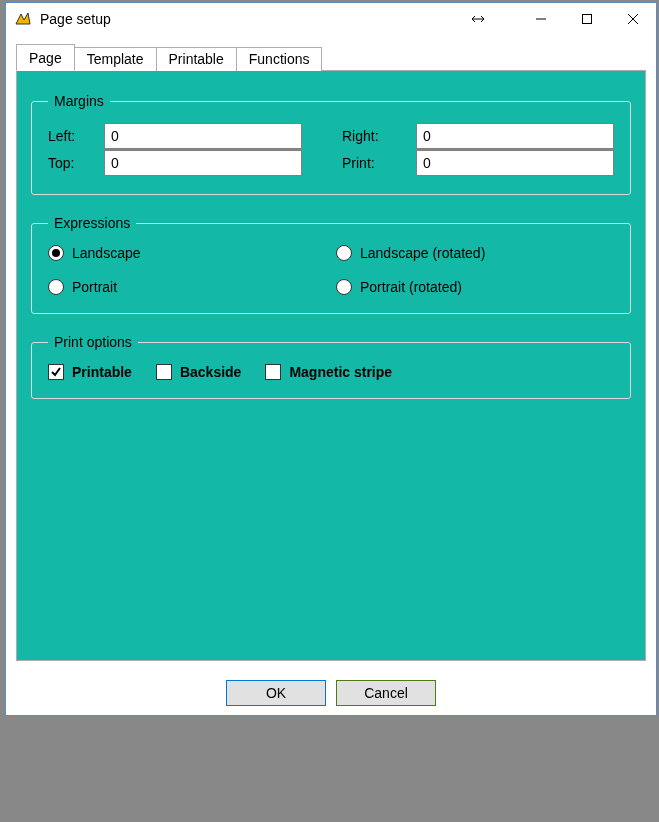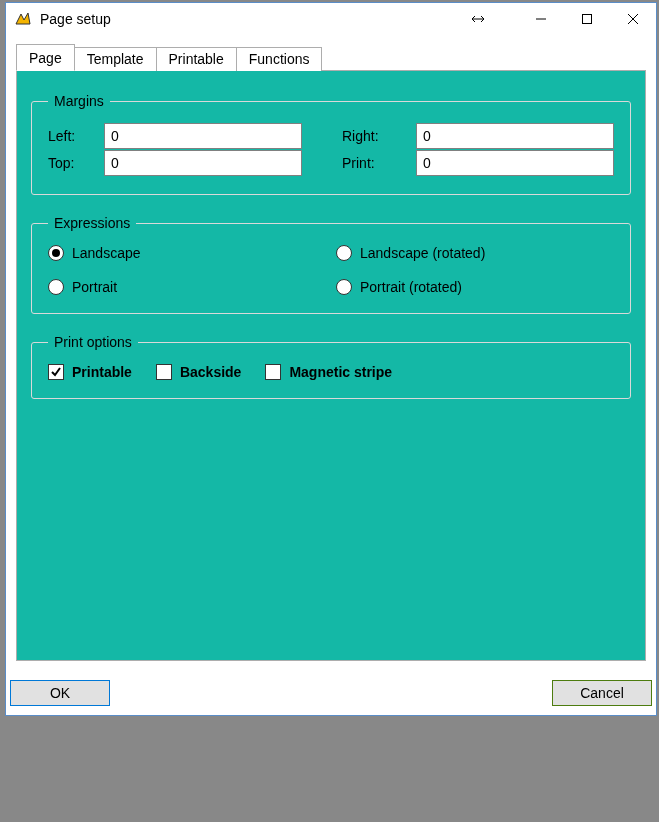--- a/index.html
+++ b/index.html
@@ -75,21 +75,21 @@
   .check {
     width: 16px; height: 16px; border: 1px solid #333; background: #fff;
     display: inline-flex; align-items: center; justify-content: center;
   }
   .check svg { display: none; }
   .check.checked svg { display: block; }
 
   .print-list { display: flex; gap: 24px; font-weight: bold; }
 
   .footer {
-    height: 44px; border-top: 0; display: flex; justify-content: space-between; align-items: center;
+    height: 44px; border-top: 0; display: flex; justify-content: center; align-items: center;
     padding: 0 4px; gap: 10px; background: #fff;
   }
   .btn {
     width: 100px; height: 26px; border: 1px solid #4d7c0f; background: #e1e1e1;
     display: inline-flex; align-items: center; justify-content: center;
   }
   .btn.primary { border: 1px solid #0078d7; background: #e1e1e1; }
 </style>
 </head>
 <body>

